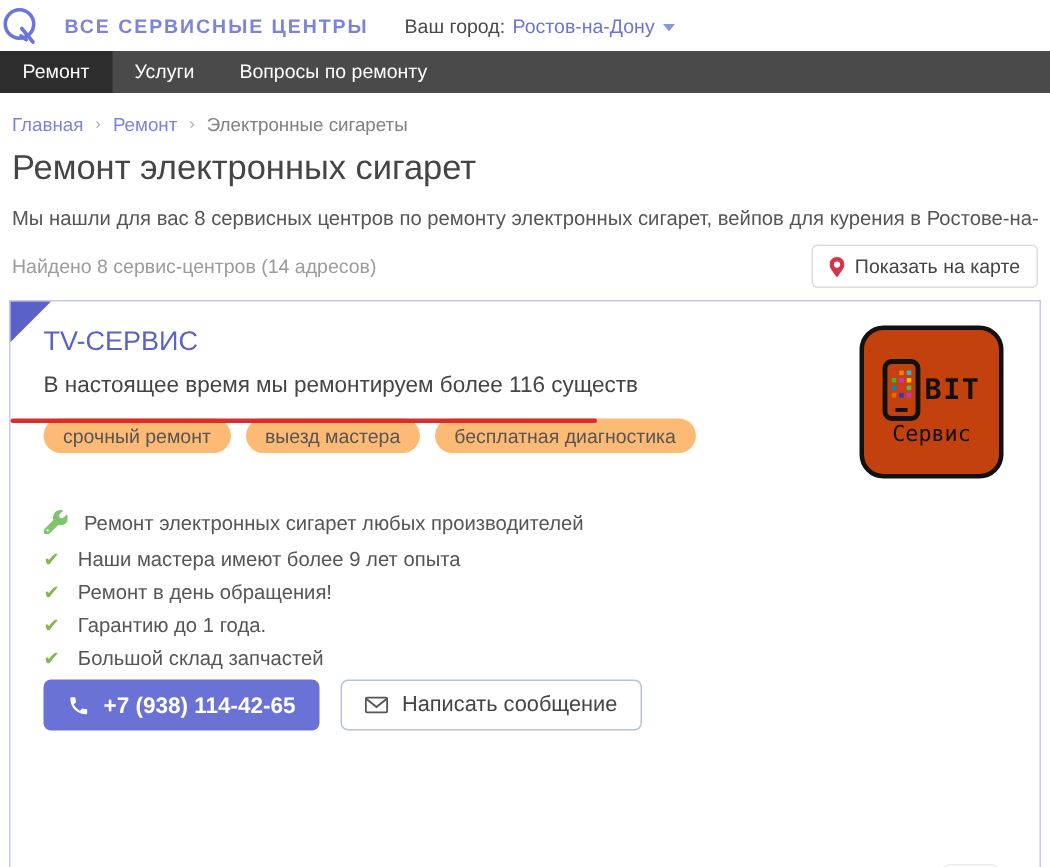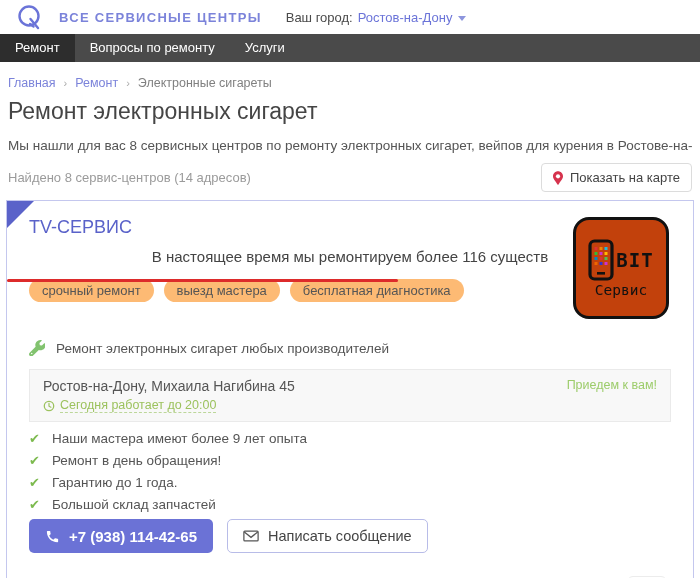--- a/index.html
+++ b/index.html
@@ -1,20 +1,20 @@
 <!DOCTYPE html>
 <html><head>
 <meta charset="utf-8">
 <style>
   * { margin:0; padding:0; box-sizing:border-box; }
   body { font-family:"Liberation Sans", sans-serif; background:#fff; }
   .page { position:relative; width:700px; height:578px; overflow:hidden; background:#fff; }
 
   
-  .topbar { height:34px; display:flex; align-items:center; padding-left:18px;border-radius:17px; }
+  .topbar { height:34px; display:flex; align-items:center; padding-left:2px;border-radius:17px; }
   .qlogo { display:flex; align-items:center; }
   .brand { margin-left:16px; color:#7b83da; font-size:13px; font-weight:bold; letter-spacing:1.3px; cursor:pointer; }
   .city-wrap { margin-left:24px; font-size:13px; color:#4a4a4a; display:flex; align-items:center; }
   .city-link { color:#6b74d8; margin-left:5px; text-decoration:none; cursor:pointer; }
   .caret { width:0; height:0; border-left:4px solid transparent; border-right:4px solid transparent; border-top:5px solid #8d95dd; margin-left:6px; margin-top:2px; }
 
   
   .mainnav { height:28px; background:#4a4a4a; display:flex; }
   .nav-item { color:#fff; font-size:13px; line-height:28px; padding:0 15px; text-decoration:none; cursor:pointer; }
   .nav-item.active { background:#2d2d2d; }
@@ -29,21 +29,21 @@
   .desc { margin-top:13px; font-size:13.5px; color:#555; white-space:nowrap; overflow:hidden; }
 
   .found-row { margin-top:10px; display:flex; justify-content:space-between; align-items:center; }
   .found-text { color:#9b9b9b; font-size:13px; }
   .map-btn { display:flex; align-items:center; gap:7px; background:#fff; border:1px solid #dcdcdc; border-radius:4px; padding:6px 11px; font-size:13px; color:#444; cursor:pointer; font-family:inherit; }
 
   
   .card { position:relative; margin:8px -2px 0; border:1px solid #c4c7ee; background:#fff; padding:14px 22px 14px; height:420px; }
   .corner { position:absolute; top:0; left:0; width:0; height:0; border-top:27px solid #5a62c9; border-right:27px solid transparent; }
   .card-name { display:inline-block; color:#5a62c9; font-size:18px; margin-top:2px; text-decoration:none; cursor:pointer; }
-  .card-subtitle { margin-top:10px; font-size:15px; color:#444;text-align:center; }
+  .card-subtitle { margin-top:10px; font-size:15px; color:#444; }
   .tags { margin-top:14px; display:flex; gap:10px; }
   .tag { background:#fdba74; border-radius:14px; padding:4px 13px; font-size:13px; color:#555; white-space:nowrap; }
 
   .logo-box { position:absolute; top:16px; right:24px; width:96px; height:102px; border:3px solid #111; border-radius:16px; background:#c2410c; display:flex; flex-direction:column; align-items:center; justify-content:center; }
   .logo-row { display:flex; align-items:center; }
   .logo-bit { font-family:"DejaVu Sans Mono", monospace; font-weight:bold; font-size:19px; letter-spacing:1px; color:#111; margin-left:2px; }
   .logo-sub { font-family:"DejaVu Sans Mono", monospace; font-weight:normal; font-size:14.5px; color:#111; margin-top:1px; }
 
   .service-row { margin-top:38px; display:flex; align-items:center; gap:11px; font-size:13.5px; color:#555; }
 
@@ -81,22 +81,22 @@
     <span class="brand">ВСЕ СЕРВИСНЫЕ ЦЕНТРЫ</span>
     <span class="city-wrap">
       <span>Ваш город:</span>
       <a class="city-link">Ростов-на-Дону</a>
       <span class="caret"></span>
     </span>
   </header>
 
   <nav class="mainnav">
     <a class="nav-item active">Ремонт</a>
+    <a class="nav-item">Услуги</a>
     <a class="nav-item">Вопросы по ремонту</a>
-    <a class="nav-item">Услуги</a>
   </nav>
 
   <div class="content">
 
     <div class="breadcrumb">
       <a class="bc-link">Главная</a>
       <span class="bc-sep">›</span>
       <a class="bc-link">Ремонт</a>
       <span class="bc-sep">›</span>
       <span class="bc-current">Электронные сигареты</span>
@@ -158,33 +158,20 @@
 
       <div class="service-row">
         <span style="display:flex;">
           <svg width="16" height="16" viewBox="0 0 512 512">
               <path fill="#82c36f" d="M507.7 109.3c-2.2-9.1-13.5-12.2-20.1-5.6l-74.4 74.4-67.9-11.3L334 98.9l74.4-74.4c6.6-6.6 3.4-17.9-5.7-20.1-53.3-13-111.8 1.2-153.3 42.8-45.2 45.2-57.8 110.7-38.3 167.6L21.4 404.5c-28.5 28.5-28.5 74.7 0 103.2 28.5 28.5 74.7 28.5 103.2 0l189.6-189.6c56.9 19.5 122.4 6.9 167.6-38.3 41.7-41.6 55.9-100.1 42.9-153.5zM88 456c-13.3 0-24-10.7-24-24 0-13.2 10.7-24 24-24s24 10.8 24 24c0 13.3-10.7 24-24 24z"></path>
             </svg>
         </span>
         <span>Ремонт электронных сигарет любых производителей</span>
       </div>
 
-      <div class="address-box">
-        <div class="addr-line">Ростов-на-Дону, Михаила Нагибина 45</div>
-        <div class="hours">
-          <span style="display:flex;">
-            <svg width="12" height="12" viewBox="0 0 14 14">
-                <circle cx="7" cy="7" r="5.5" fill="none" stroke="#9cc25e" stroke-width="1.5"></circle>
-                <path d="M7 4 V7.2 L9.2 8.4" fill="none" stroke="#9cc25e" stroke-width="1.4" stroke-linecap="round"></path>
-              </svg>
-          </span>
-          <a class="hours-link">Сегодня работает до 20:00</a>
-        </div>
-        <span class="visit">Приедем к вам!</span>
-      </div>
 
       <div class="features">
         <div class="feature">
           <span class="check">✔</span>
           <span>Наши мастера имеют более 9 лет опыта</span>
         </div>
         <div class="feature">
           <span class="check">✔</span>
           <span>Ремонт в день обращения!</span>
         </div>

